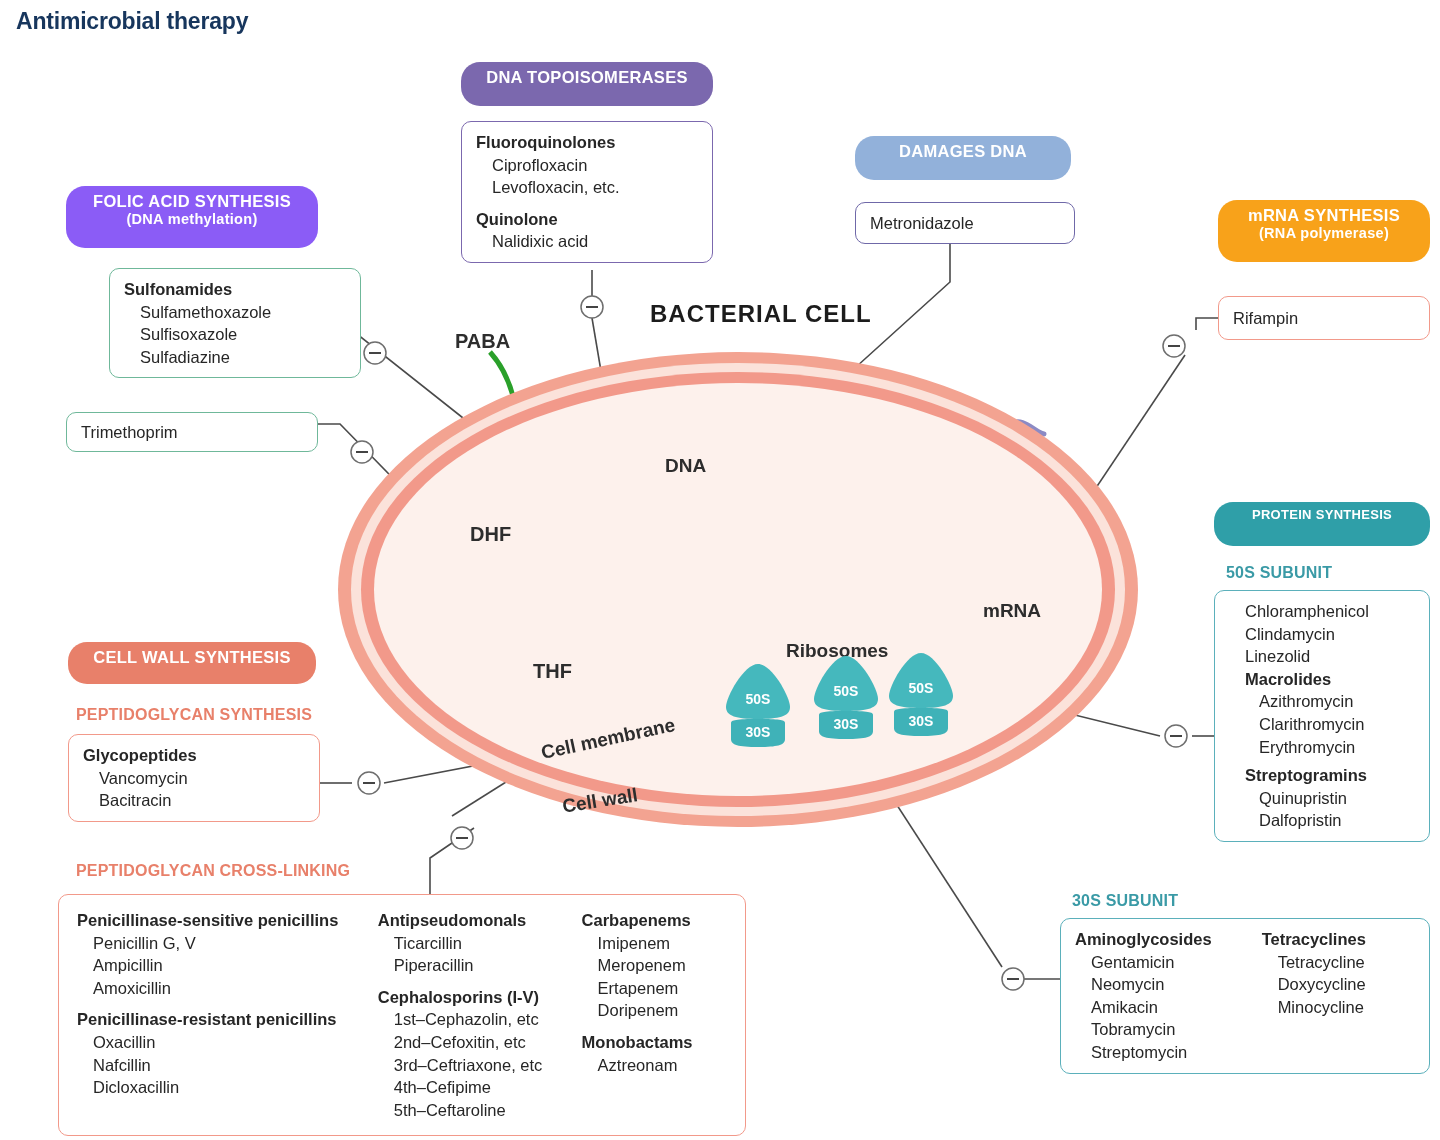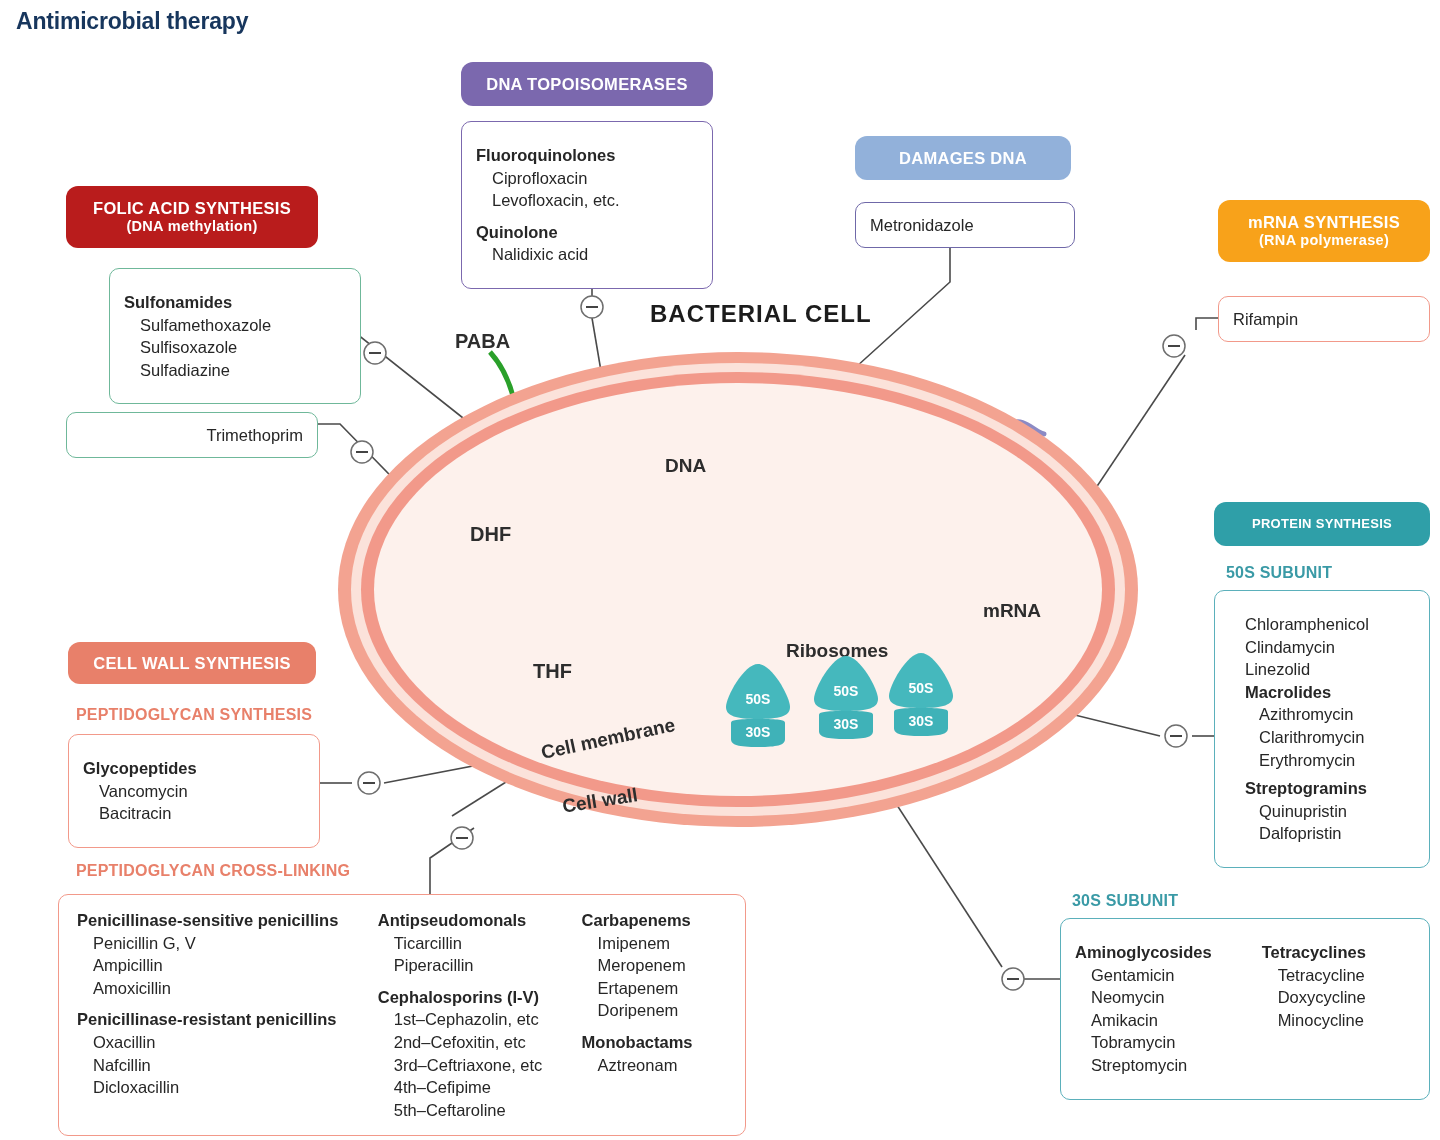--- a/index.html
+++ b/index.html
@@ -12,31 +12,31 @@
   .abs{position:absolute;}
 
   
   #page-title{
     left:16px;top:8px;font-size:23px;font-weight:bold;color:#17365d;
     letter-spacing:-0.2px;
   }
 
   
   .pill{
-    border-radius:12px;color:#fff;font-weight:bold;
-    display:flex;flex-direction:column;align-items:center;justify-content:center;
+    border-radius:19px;color:#fff;font-weight:bold;
+    display:flex;flex-direction:column;align-items:center;
     text-align:center;line-height:1.22;letter-spacing:0.3px;
     box-sizing:border-box;padding:5px 10px;
   }
   .pill .sub{font-weight:bold;font-size:0.88em;}
 
   
   .dbox{
     background:#fff;border-radius:10px;box-sizing:border-box;
-    padding:22px 14px;font-size:16.5px;line-height:1.37;
+    padding:9px 14px;font-size:16.5px;line-height:1.37;
   }
   .dbox .grp{font-weight:bold;}
   .dbox .itm{padding-left:16px;}
   .dbox .gap{height:9px;}
 
   .sectlabel{font-size:16px;font-weight:bold;letter-spacing:0.2px;}
 
   
   #cell-wrap{left:338px;top:352px;width:800px;height:475px;}
   .cell-layer{position:absolute;border-radius:50%;}
@@ -214,33 +214,33 @@
 
 <div class="abs rib" style="left:885px;top:650px;width:72px;height:88px;">
   <svg width="72" height="88" viewBox="0 0 72 88" xmlns="http://www.w3.org/2000/svg">
     <path d="M36,3 C50,3 68,36 68,46 C68,55 58,58 36,58 C14,58 4,55 4,46 C4,36 22,3 36,3 Z" fill="#45b8bd"></path>
     <path d="M9,62 C9,59 14,58 36,58 C58,58 63,59 63,62 L63,78 C63,84 56,86 36,86 C16,86 9,84 9,78 Z" fill="#3fb2b8"></path>
   </svg>
   <div class="lbl" style="top:30px;">50S</div>
   <div class="lbl" style="top:63px;">30S</div>
 </div>
 
-<div class="abs pill" style="left:66px;top:186px;width:252px;height:62px;background:#b91c1c;font-size:16.5px;">
+<div class="abs pill" style="left:66px;top:186px;width:252px;height:62px;background:#8b5cf6;font-size:16.5px;">
   <span>FOLIC ACID SYNTHESIS</span>
   <span class="sub">(DNA methylation)</span>
 </div>
 
 <div class="abs dbox" style="left:66px;top:268px;width:252px;border:1.6px solid #6fb89a;margin-left:43px;">
   <div class="grp">Sulfonamides</div>
   <div class="itm">Sulfamethoxazole</div>
   <div class="itm">Sulfisoxazole</div>
   <div class="itm">Sulfadiazine</div>
 </div>
 
-<div class="abs dbox" style="left:66px;top:412px;width:252px;height:40px;border:1.6px solid #6fb89a;display:flex;align-items:center;justify-content:flex-end;">
+<div class="abs dbox" style="left:66px;top:412px;width:252px;height:40px;border:1.6px solid #6fb89a;display:flex;align-items:center;">
   <span>Trimethoprim</span>
 </div>
 
 <div class="abs pill" style="left:461px;top:62px;width:252px;height:44px;background:#7b68ae;font-size:16.5px;">
   <span>DNA TOPOISOMERASES</span>
 </div>
 
 <div class="abs dbox" style="left:461px;top:121px;width:252px;border:1.6px solid #7b68ae;">
   <div class="grp">Fluoroquinolones</div>
   <div class="itm">Ciprofloxacin</div>

